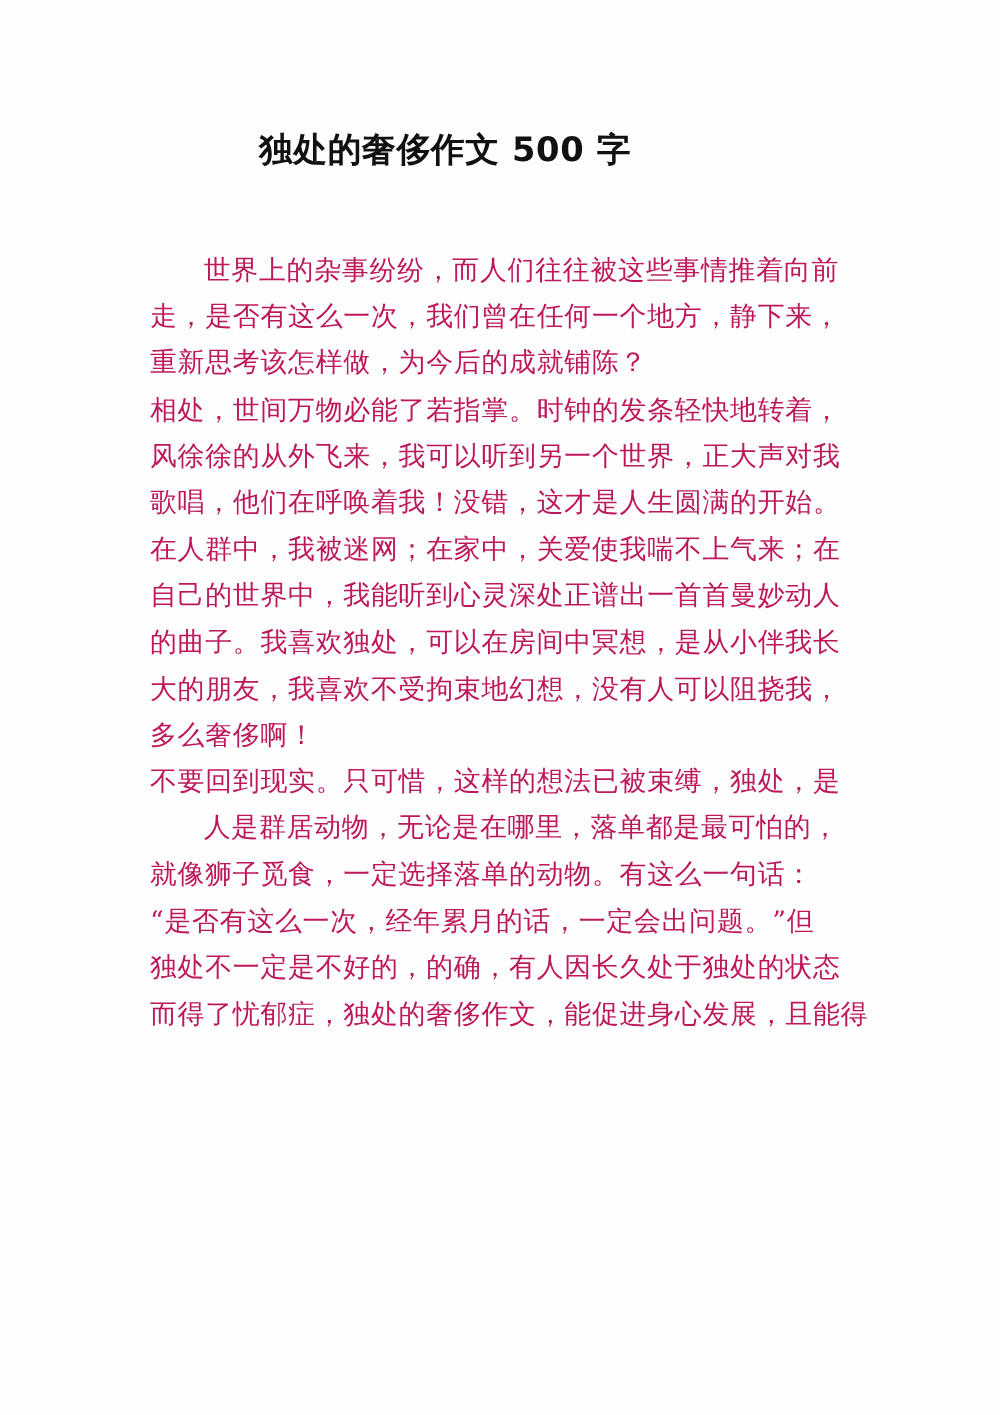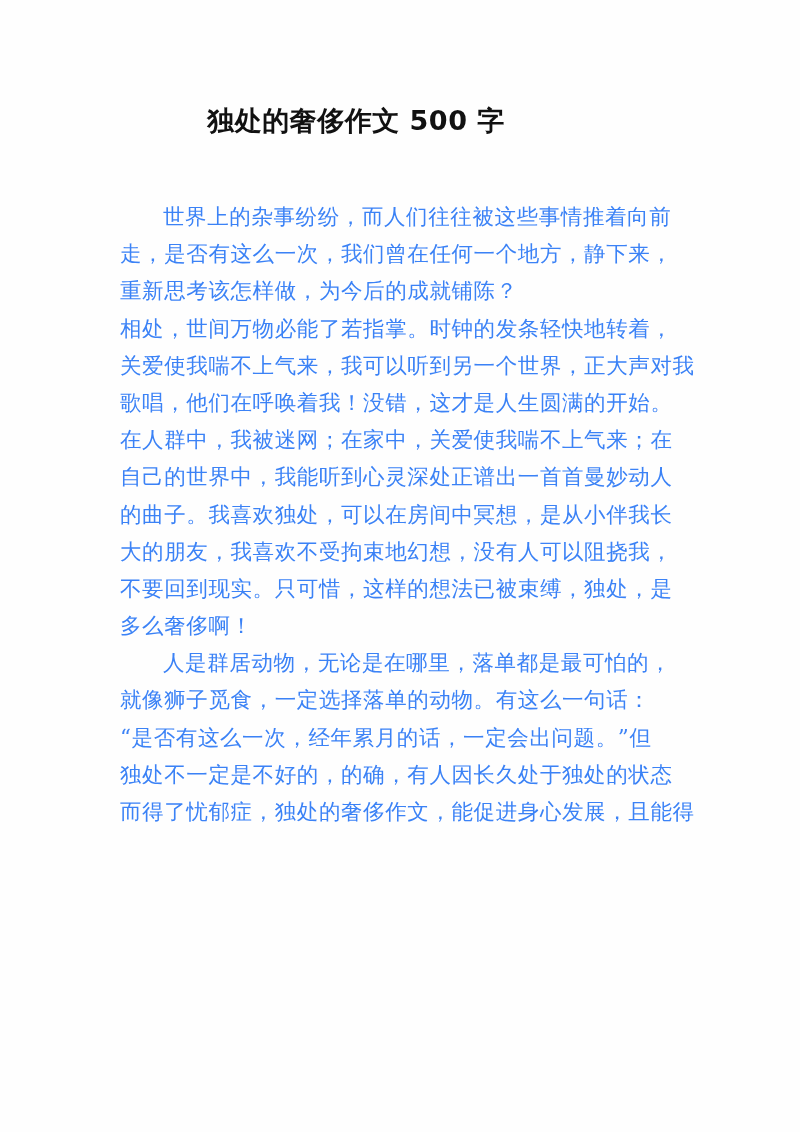--- a/index.html
+++ b/index.html
@@ -37,21 +37,21 @@
       position: absolute;
       left: 120px;
       top: 198px;
       width: 545px;
     }
     .line {
       height: 37.2px;
       line-height: 37.2px;
       font-family: "DejaVu Serif", "Liberation Serif", serif;
       font-size: 21.5px;
-      color: #3b82f6;
+      color: #be185d;
       white-space: nowrap;
       letter-spacing: 0.6px;
     }
     .line.indent {
       padding-left: 43px;
     }
   </style>
 </head>
 <body>
 
@@ -61,28 +61,28 @@
   <div class="body-text">
 
     <div>
       <div class="line indent">世界上的杂事纷纷，而人们往往被这些事情推着向前</div>
       <div class="line">走，是否有这么一次，我们曾在任何一个地方，静下来，</div>
       <div class="line">重新思考该怎样做，为今后的成就铺陈？</div>
     </div>
 
     <div>
       <div class="line">相处，世间万物必能了若指掌。时钟的发条轻快地转着，</div>
-      <div class="line">关爱使我喘不上气来，我可以听到另一个世界，正大声对我</div>
+      <div class="line">风徐徐的从外飞来，我可以听到另一个世界，正大声对我</div>
       <div class="line">歌唱，他们在呼唤着我！没错，这才是人生圆满的开始。</div>
       <div class="line">在人群中，我被迷网；在家中，关爱使我喘不上气来；在</div>
       <div class="line">自己的世界中，我能听到心灵深处正谱出一首首曼妙动人</div>
       <div class="line">的曲子。我喜欢独处，可以在房间中冥想，是从小伴我长</div>
       <div class="line">大的朋友，我喜欢不受拘束地幻想，没有人可以阻挠我，</div>
+      <div class="line">多么奢侈啊！</div>
       <div class="line">不要回到现实。只可惜，这样的想法已被束缚，独处，是</div>
-      <div class="line">多么奢侈啊！</div>
     </div>
 
     <div>
       <div class="line indent">人是群居动物，无论是在哪里，落单都是最可怕的，</div>
       <div class="line">就像狮子觅食，一定选择落单的动物。有这么一句话：</div>
       <div class="line">“是否有这么一次，经年累月的话，一定会出问题。”但</div>
       <div class="line">独处不一定是不好的，的确，有人因长久处于独处的状态</div>
       <div class="line">而得了忧郁症，独处的奢侈作文，能促进身心发展，且能得</div>
     </div>
   </div>

